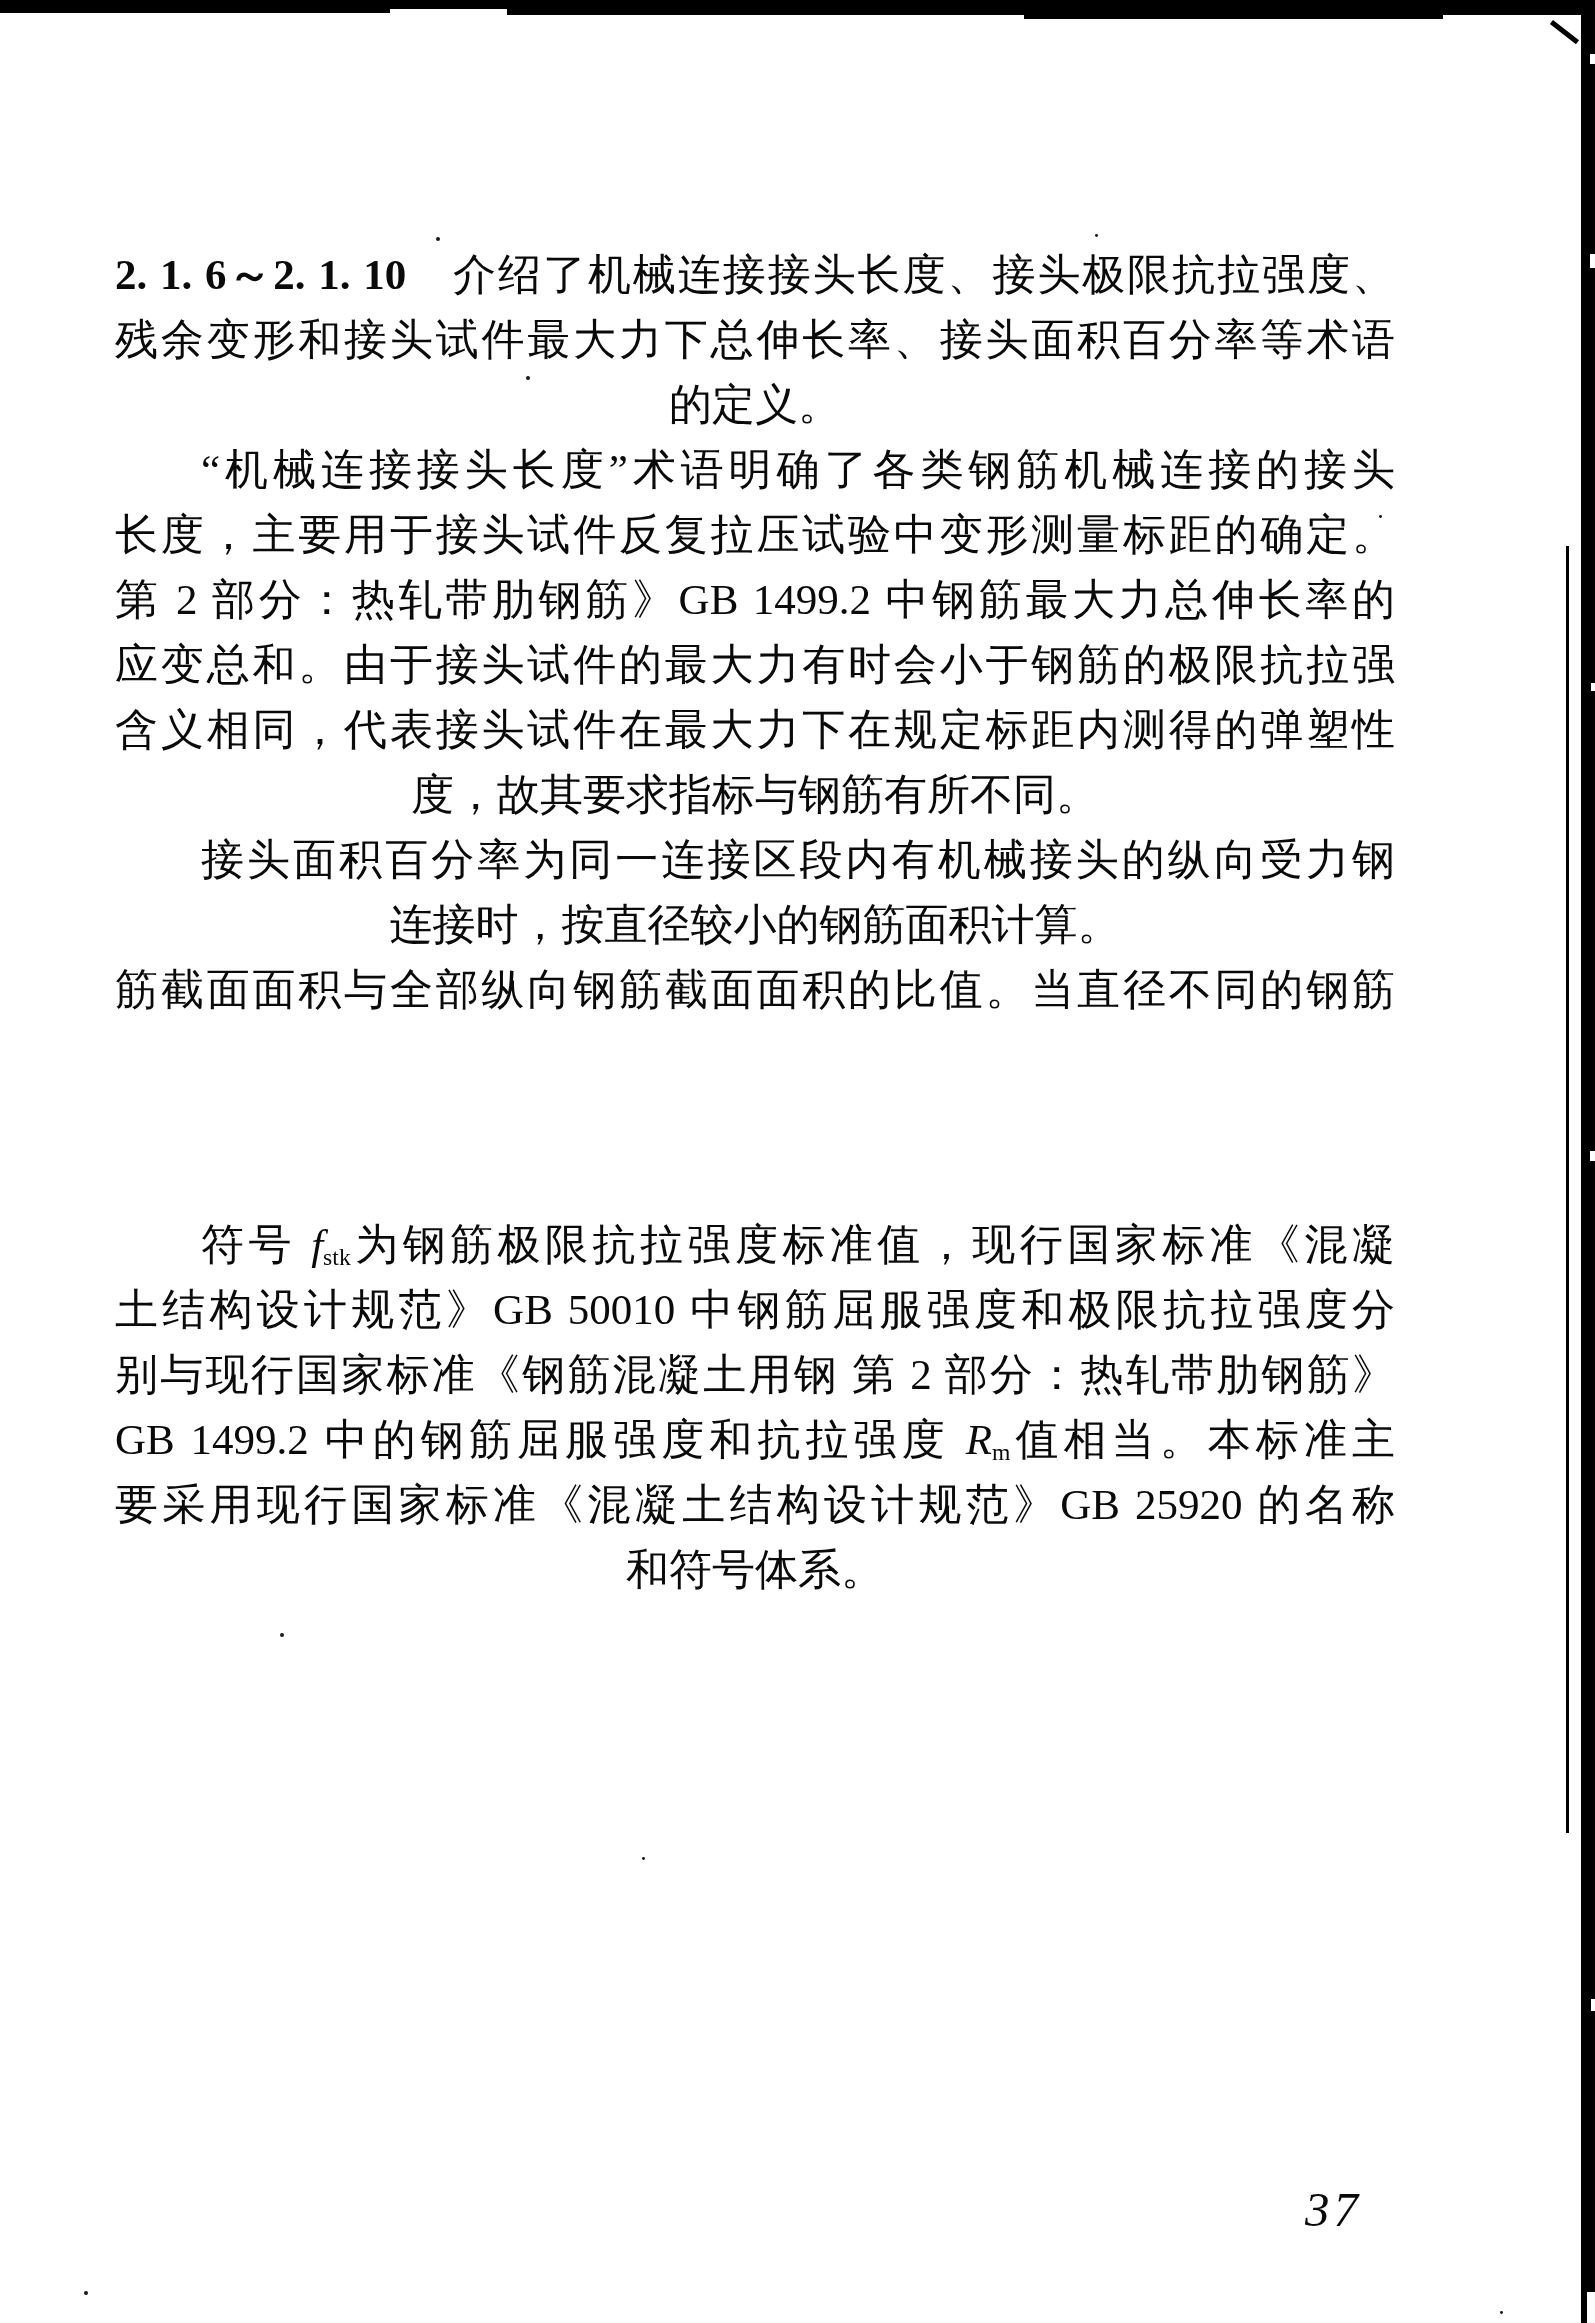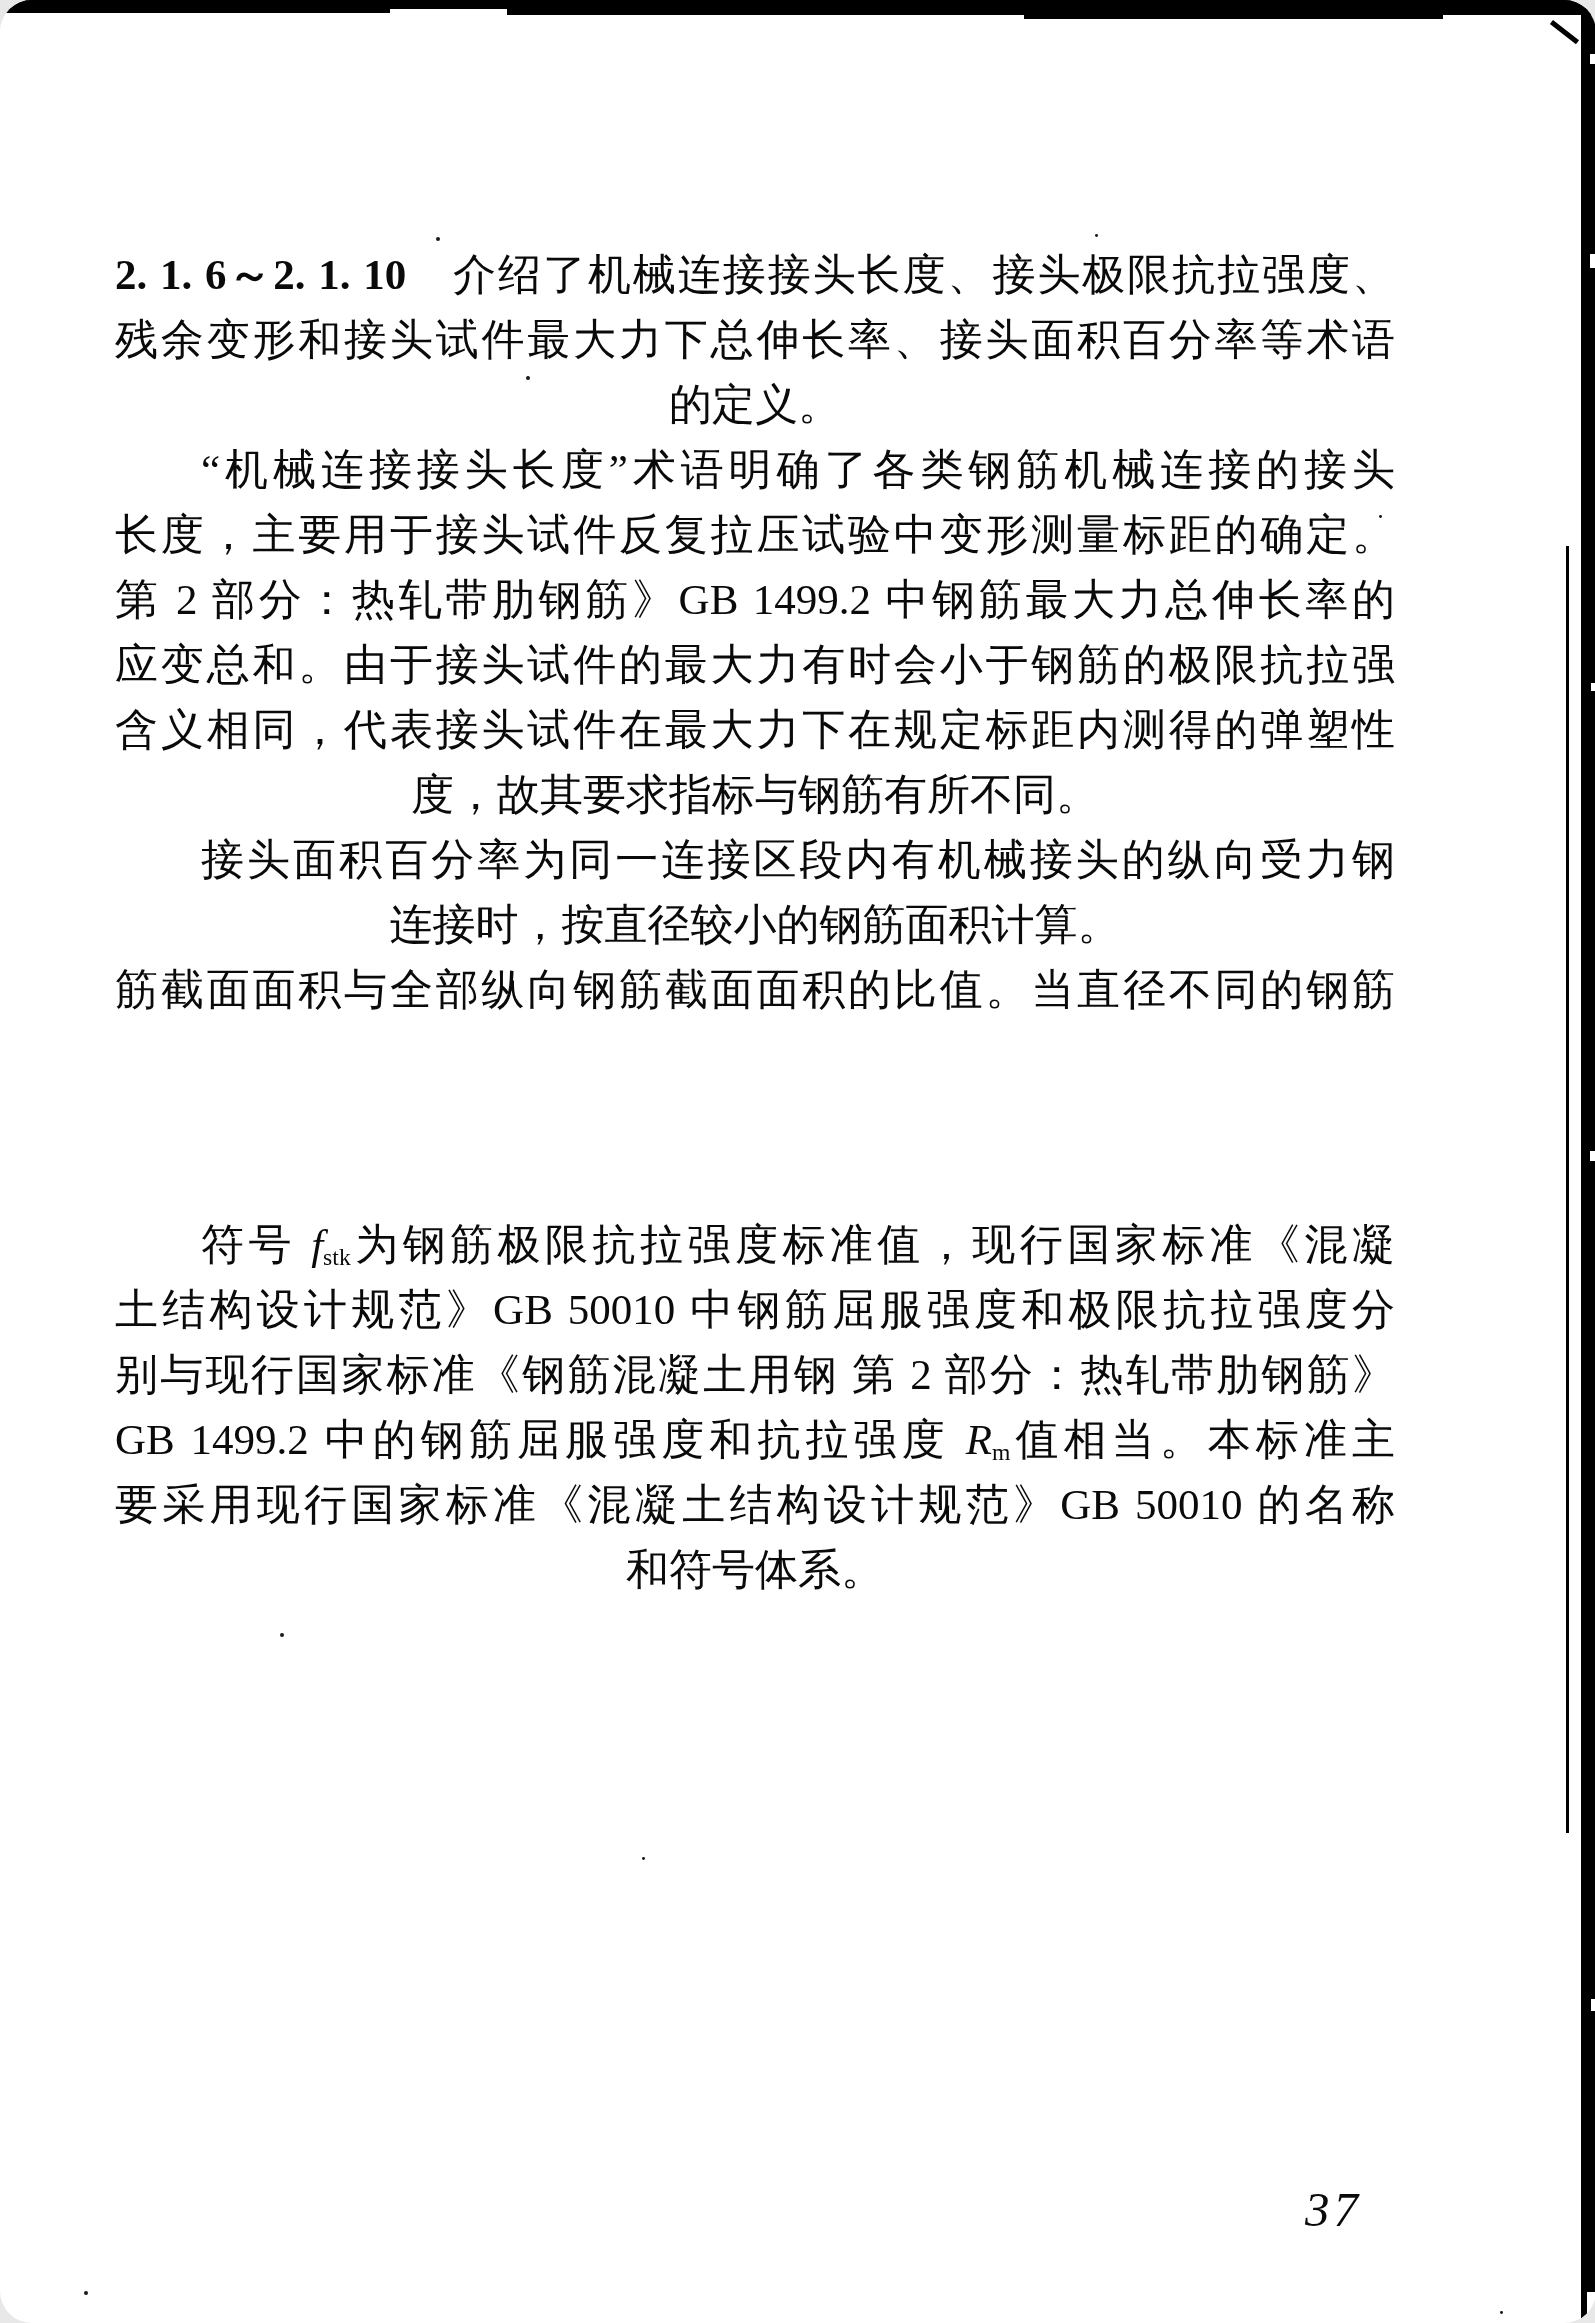--- a/index.html
+++ b/index.html
@@ -3,21 +3,20 @@
 <meta charset="utf-8">
 <style>
   html,body{margin:0;padding:0;background:#e8e8e8;}
   .page{
     position:relative;
     width:1596px;height:2323px;
     background:#ffffff;
     overflow:hidden;
     font-family:"Liberation Serif","DejaVu Serif",serif;
     color:#0a0a0a;
-    border-radius:32px;
   }
   .textblock{
     position:absolute;
     left:115px;
     width:1280px;
   }
   .line{
     font-size:43px;
     line-height:65px;
     height:65px;
@@ -97,20 +96,20 @@
     <div class="line">连接时，按直径较小的钢筋面积计算。</div>
     <div class="line j">筋截面面积与全部纵向钢筋截面面积的比值。当直径不同的钢筋</div>
   </div>
 
 
   <div class="textblock" style="top:1212px;">
     <div class="line j ind">符号 <i>f</i><sub>stk</sub>为钢筋极限抗拉强度标准值，现行国家标准《混凝</div>
     <div class="line j">土结构设计规范》GB 50010 中钢筋屈服强度和极限抗拉强度分</div>
     <div class="line j">别与现行国家标准《钢筋混凝土用钢 第 2 部分：热轧带肋钢筋》</div>
     <div class="line j">GB 1499.2 中的钢筋屈服强度和抗拉强度 <i>R</i><sub>m</sub>值相当。本标准主</div>
-    <div class="line j">要采用现行国家标准《混凝土结构设计规范》GB 50010 的名称</div>
+    <div class="line j">要采用现行国家标准《混凝土结构设计规范》GB 25920 的名称</div>
     <div class="line">和符号体系。</div>
   </div>
 
   <div class="pageno">37</div>
 
 </div>
 
 
 </body></html>

